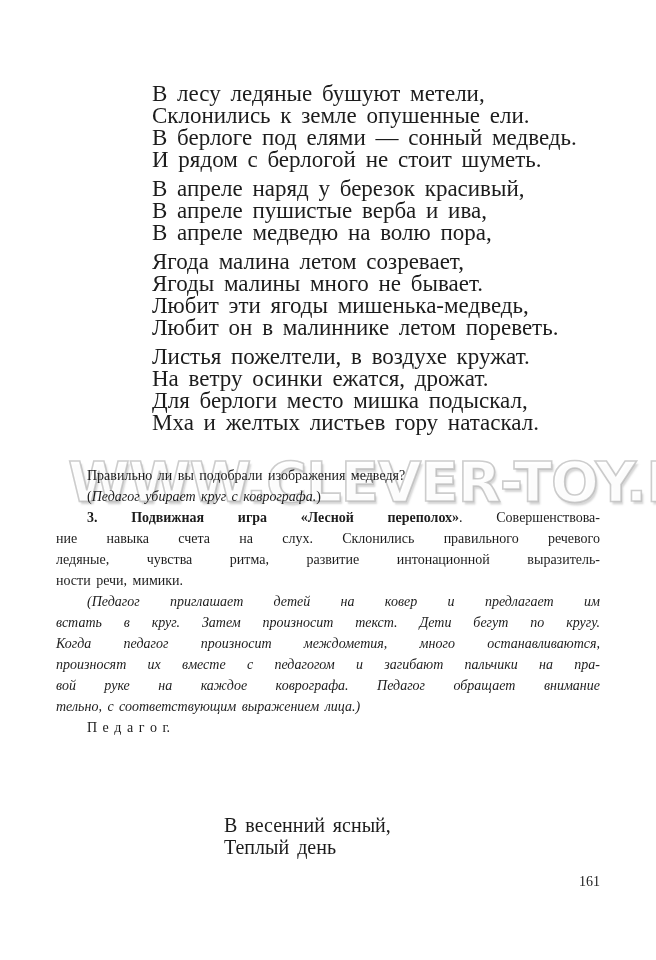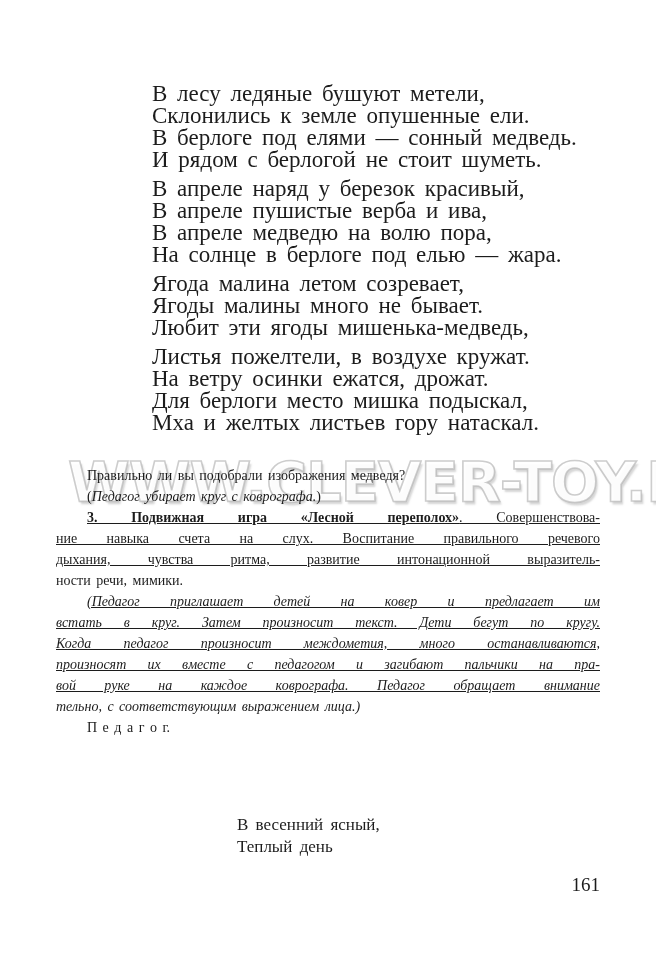--- a/index.html
+++ b/index.html
@@ -47,76 +47,76 @@
     left: 56px;
     top: 465px;
     width: 544px;
     z-index: 2;
     font-size: 14px;
     line-height: 21px;
     word-spacing: 2px;
   }
   .line { min-height: 21px; }
   .line.indent { text-indent: 31px; }
-  .line.justify { text-align: justify; text-align-last: justify; text-decoration: underline; }
+  .line.justify { text-align: justify; text-align-last: justify; }
   .line.italic, .seg.italic { font-style: italic; }
   .seg.bold { font-weight: bold; }
   .closing-poem {
     position: absolute;
-    left: 237px;
+    left: 224px;
     top: 814px;
     z-index: 2;
-    font-size: 17px;
+    font-size: 20px;
     line-height: 22px;
     word-spacing: 3px;
   }
   .page-number {
     position: absolute;
     right: 56px;
     top: 874px;
     z-index: 2;
-    font-size: 19px;
+    font-size: 14px;
   }
 </style>
 </head>
 <body>
 
 <div class="page">
   <div class="watermark">WWW.CLEVER-TOY.RU</div>
   <div class="poem" id="poem">
       <div class="stanza">
         <div class="line">В лесу ледяные бушуют метели,</div>
         <div class="line">Склонились к земле опушенные ели.</div>
         <div class="line">В берлоге под елями — сонный медведь.</div>
         <div class="line">И рядом с берлогой не стоит шуметь.</div>
       </div>
       <div class="stanza">
         <div class="line">В апреле наряд у березок красивый,</div>
         <div class="line">В апреле пушистые верба и ива,</div>
         <div class="line">В апреле медведю на волю пора,</div>
-        <div class="line">На солнце в берлоге под елью — жара.</div>
       </div>
       <div class="stanza">
         <div class="line">Ягода малина летом созревает,</div>
         <div class="line">Ягоды малины много не бывает.</div>
         <div class="line">Любит эти ягоды мишенька-медведь,</div>
+        <div class="line">Любит он в малиннике летом пореветь.</div>
       </div>
       <div class="stanza">
         <div class="line">Листья пожелтели, в воздухе кружат.</div>
         <div class="line">На ветру осинки ежатся, дрожат.</div>
         <div class="line">Для берлоги место мишка подыскал,</div>
         <div class="line">Мха и желтых листьев гору натаскал.</div>
       </div>
     </div>
   <div class="body-text" id="bodytext">
       <div class="line indent"><span class="seg">Правильно ли вы подобрали изображения медведя?</span></div>
       <div class="line indent"><span class="seg">(</span><span class="seg italic">Педагог убирает круг с коврографа.</span><span class="seg">)</span></div>
       <div class="line indent justify"><span class="seg bold">3. Подвижная игра «Лесной переполох»</span><span class="seg">. Совершенствова-</span></div>
-      <div class="line justify"><span class="seg">ние навыка счета на слух. Воспитание правильного речевого</span></div>
-      <div class="line justify"><span class="seg">дыхания, чувства ритма, развитие интонационной выразитель-</span></div>
+      <div class="line justify"><span class="seg">ние навыка счета на слух. Склонились правильного речевого</span></div>
+      <div class="line justify"><span class="seg">ледяные, чувства ритма, развитие интонационной выразитель-</span></div>
       <div class="line"><span class="seg">ности речи, мимики.</span></div>
       <div class="line indent justify italic"><span class="seg">(Педагог приглашает детей на ковер и предлагает им</span></div>
       <div class="line justify italic"><span class="seg">встать в круг. Затем произносит текст. Дети бегут по кругу.</span></div>
       <div class="line justify italic"><span class="seg">Когда педагог произносит междометия, много останавливаются,</span></div>
       <div class="line justify italic"><span class="seg">произносят их вместе с педагогом и загибают пальчики на пра-</span></div>
       <div class="line justify italic"><span class="seg">вой руке на каждое коврографа. Педагог обращает внимание</span></div>
       <div class="line italic"><span class="seg">тельно, с соответствующим выражением лица.)</span></div>
       <div class="line indent"><span class="seg">П е д а г о г.</span></div>
     </div>
   <div class="closing-poem" id="closingpoem">

